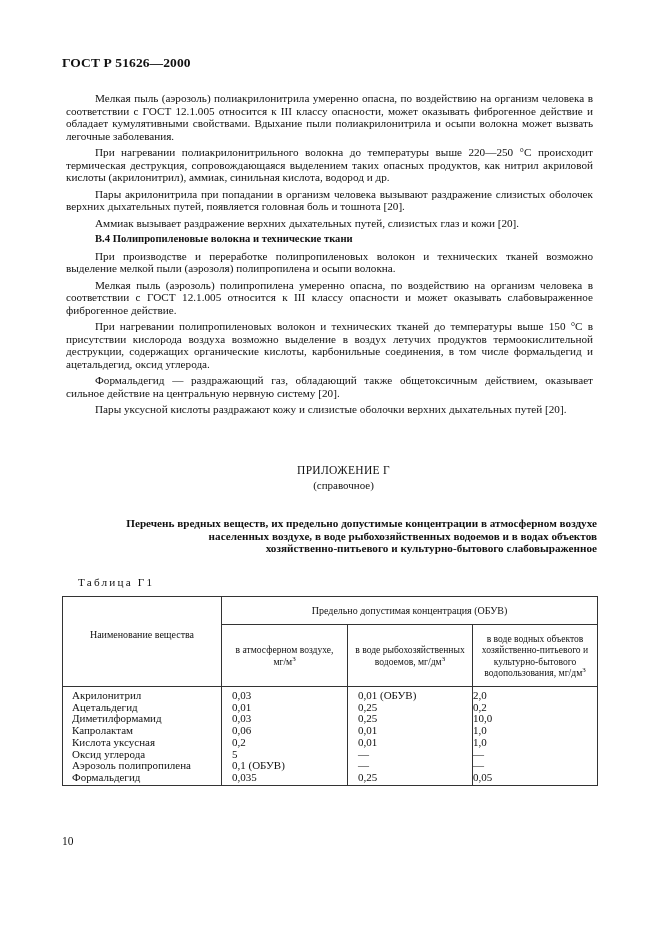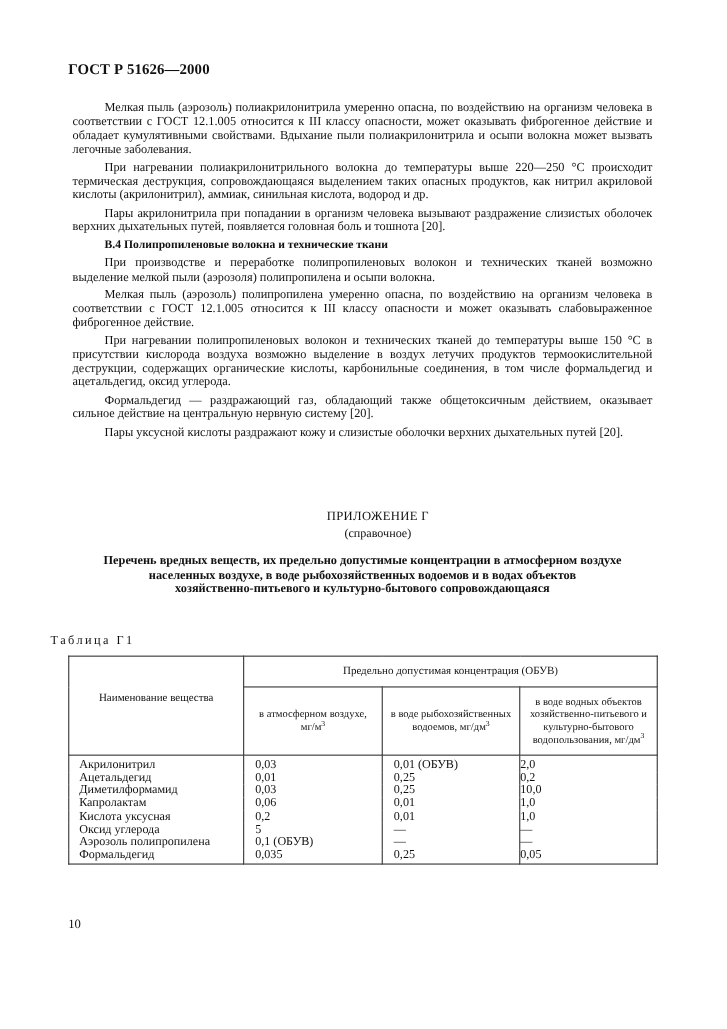--- a/index.html
+++ b/index.html
@@ -52,29 +52,29 @@
       letter-spacing: 0.3px;
     }
     .appendix-sub {
       top: 479px;
       font-size: 11px;
     }
     .appendix-heading {
       position: absolute;
       left: 62px;
       width: 535px;
-      top: 504px;
-      text-align: center;
+      top: 517px;
+      text-align: right;
       font-weight: bold;
       font-size: 11.2px;
       line-height: 12.5px;
     }
     .table-caption {
       position: absolute;
-      left: 46px;
+      left: 78px;
       top: 576px;
       font-size: 11.2px;
       letter-spacing: 2.2px;
     }
     table.t {
       position: absolute;
       left: 62px;
       top: 596px;
       width: 535px;
       border-collapse: collapse;
@@ -142,35 +142,36 @@
   </style>
 </head>
 <body>
 
 <div class="page-header">ГОСТ Р 51626—2000</div>
 
 <div class="body-text">
   <p>Мелкая пыль (аэрозоль) полиакрилонитрила умеренно опасна, по воздействию на организм человека в соответствии с ГОСТ 12.1.005 относится к III классу опасности, может оказывать фиброгенное действие и обладает кумулятивными свойствами. Вдыхание пыли полиакрилонитрила и осыпи волокна может вызвать легочные заболевания.</p>
   <p>При нагревании полиакрилонитрильного волокна до температуры выше 220—250 °С происходит термическая деструкция, сопровождающаяся выделением таких опасных продуктов, как нитрил акриловой кислоты (акрилонитрил), аммиак, синильная кислота, водород и др.</p>
   <p>Пары акрилонитрила при попадании в организм человека вызывают раздражение слизистых оболочек верхних дыхательных путей, появляется головная боль и тошнота [20].</p>
+  <p>Аммиак вызывает раздражение верхних дыхательных путей, слизистых глаз и кожи [20].</p>
   <p class="subhead">В.4 Полипропиленовые волокна и технические ткани</p>
   <p>При производстве и переработке полипропиленовых волокон и технических тканей возможно выделение мелкой пыли (аэрозоля) полипропилена и осыпи волокна.</p>
   <p>Мелкая пыль (аэрозоль) полипропилена умеренно опасна, по воздействию на организм человека в соответствии с ГОСТ 12.1.005 относится к III классу опасности и может оказывать слабовыраженное фиброгенное действие.</p>
   <p>При нагревании полипропиленовых волокон и технических тканей до температуры выше 150 °С в присутствии кислорода воздуха возможно выделение в воздух летучих продуктов термоокислительной деструкции, содержащих органические кислоты, карбонильные соединения, в том числе формальдегид и ацетальдегид, оксид углерода.</p>
   <p>Формальдегид — раздражающий газ, обладающий также общетоксичным действием, оказывает сильное действие на центральную нервную систему [20].</p>
   <p>Пары уксусной кислоты раздражают кожу и слизистые оболочки верхних дыхательных путей [20].</p>
 </div>
 
 <div class="appendix appendix-title">ПРИЛОЖЕНИЕ Г</div>
 <div class="appendix appendix-sub">(справочное)</div>
 
 <div class="appendix-heading">
   <div>Перечень вредных веществ, их предельно допустимые концентрации в атмосферном воздухе</div>
   <div>населенных воздухе, в воде рыбохозяйственных водоемов и в водах объектов</div>
-  <div>хозяйственно-питьевого и культурно-бытового сопровождающаяся</div>
+  <div>хозяйственно-питьевого и культурно-бытового слабовыраженное</div>
 </div>
 
 <div class="table-caption">Таблица Г1</div>
 
 <table class="t">
   <colgroup>
     <col style="width:159px">
     <col style="width:126px">
     <col style="width:125px">
     <col style="width:125px">

